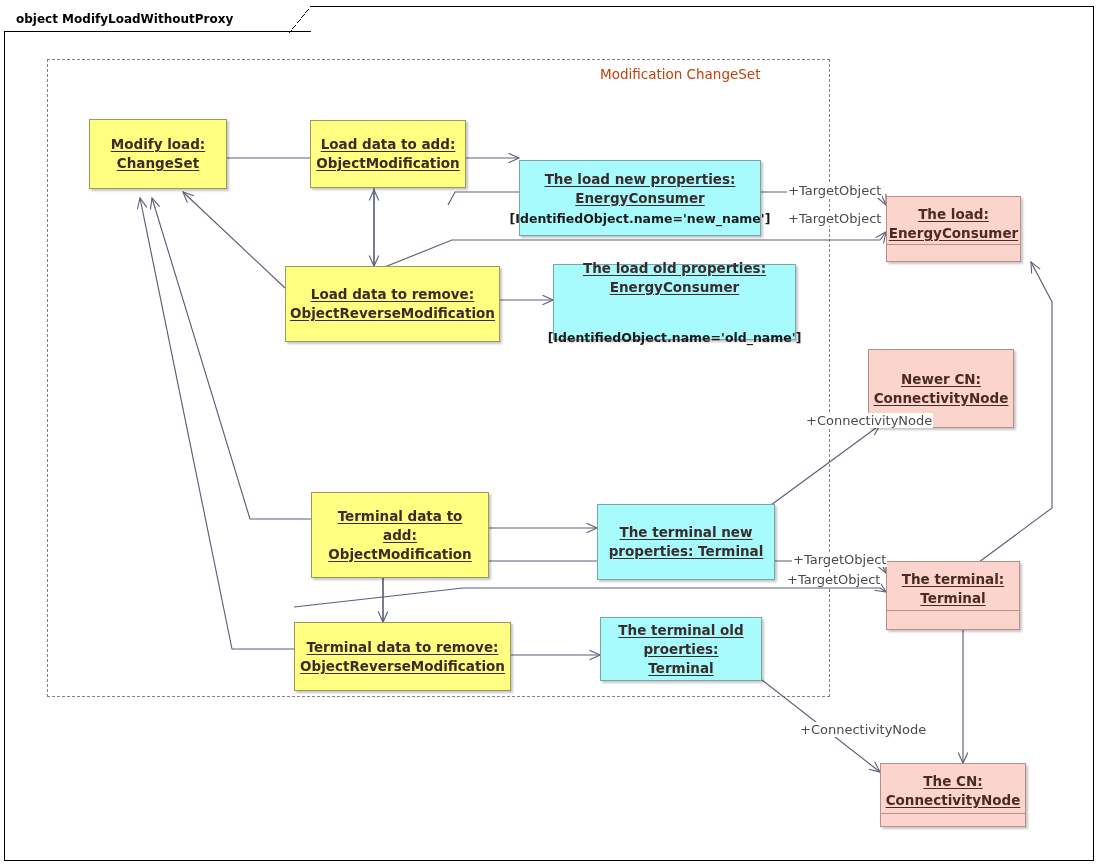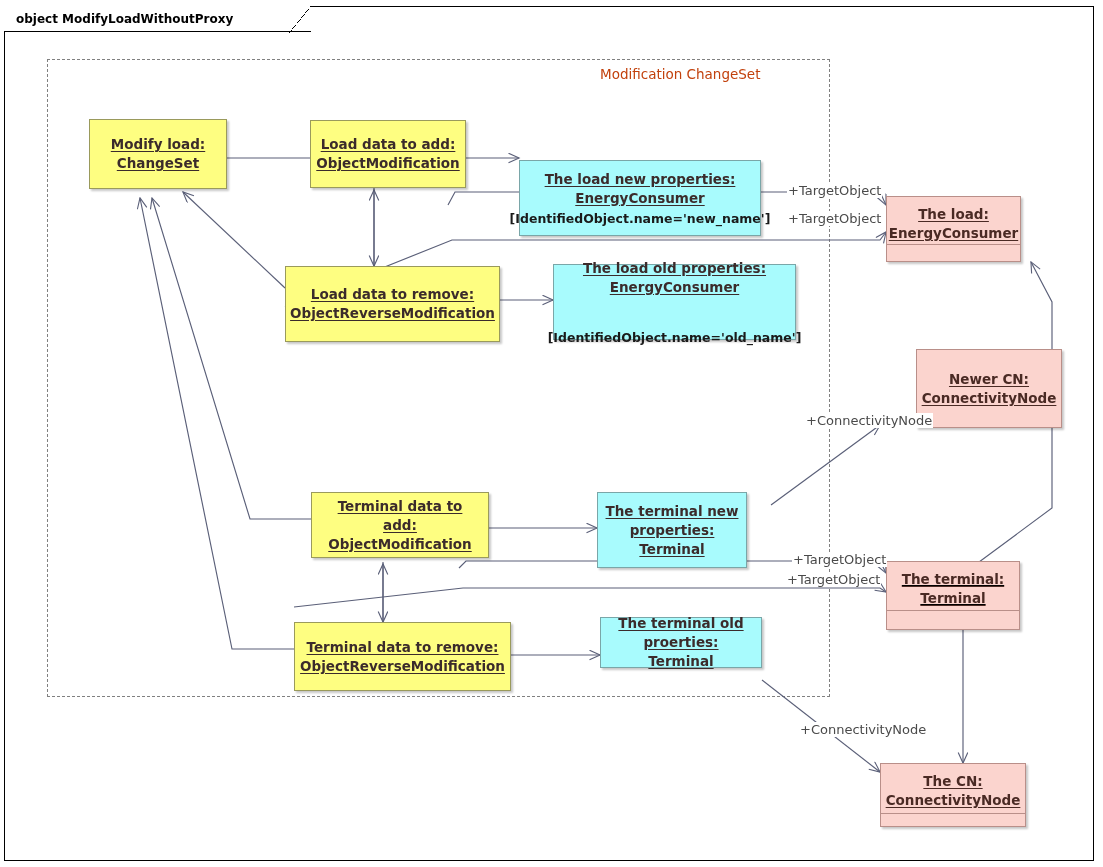--- a/index.html
+++ b/index.html
@@ -178,58 +178,58 @@
   </div>
 
   <div class="node pink compart" style="left:886px;top:196px;width:135px;height:66px;">
     <div class="ttl">
       <span>The load:</span><br>
       <span>EnergyConsumer</span>
     </div>
     <div class="divider" style="top:47px;"></div>
   </div>
 
-  <div class="node pink" style="left:916px;top:349px;width:146px;height:79px;">
+  <div class="node pink" style="left:868px;top:349px;width:146px;height:79px;">
     <div class="ttl">
       <span>Newer CN:</span><br>
       <span>ConnectivityNode</span>
     </div>
   </div>
 
-  <div class="node yellow" style="left:311px;top:492px;width:178px;height:66px;">
+  <div class="node yellow" style="left:311px;top:492px;width:178px;height:86px;">
     <div class="ttl">
       <span>Terminal data to</span><br>
       <span>add:</span><br>
       <span>ObjectModification</span>
     </div>
   </div>
 
-  <div class="node cyan" style="left:597px;top:492px;width:150px;height:76px;">
+  <div class="node cyan" style="left:597px;top:504px;width:178px;height:76px;">
     <div class="ttl">
       <span>The terminal new</span><br>
       <span>properties: Terminal</span>
     </div>
   </div>
 
   <div class="node yellow" style="left:294px;top:622px;width:217px;height:69px;">
     <div class="ttl">
       <span>Terminal data to remove:</span><br>
       <span>ObjectReverseModification</span>
     </div>
   </div>
 
-  <div class="node cyan" style="left:600px;top:617px;width:162px;height:51px;">
+  <div class="node cyan" style="left:600px;top:617px;width:162px;height:64px;">
     <div class="ttl">
       <span>The terminal old</span><br>
       <span>proerties:</span><br>
       <span>Terminal</span>
     </div>
   </div>
 
-  <div class="node pink compart" style="left:886px;top:561px;width:134px;height:69px;text-decoration:underline;">
+  <div class="node pink compart" style="left:886px;top:561px;width:134px;height:69px;">
     <div class="ttl">
       <span>The terminal:</span><br>
       <span>Terminal</span>
     </div>
     <div class="divider" style="top:48px;"></div>
   </div>
 
   <div class="node pink compart" style="left:880px;top:763px;width:146px;height:64px;">
     <div class="ttl">
       <span>The CN:</span><br>

